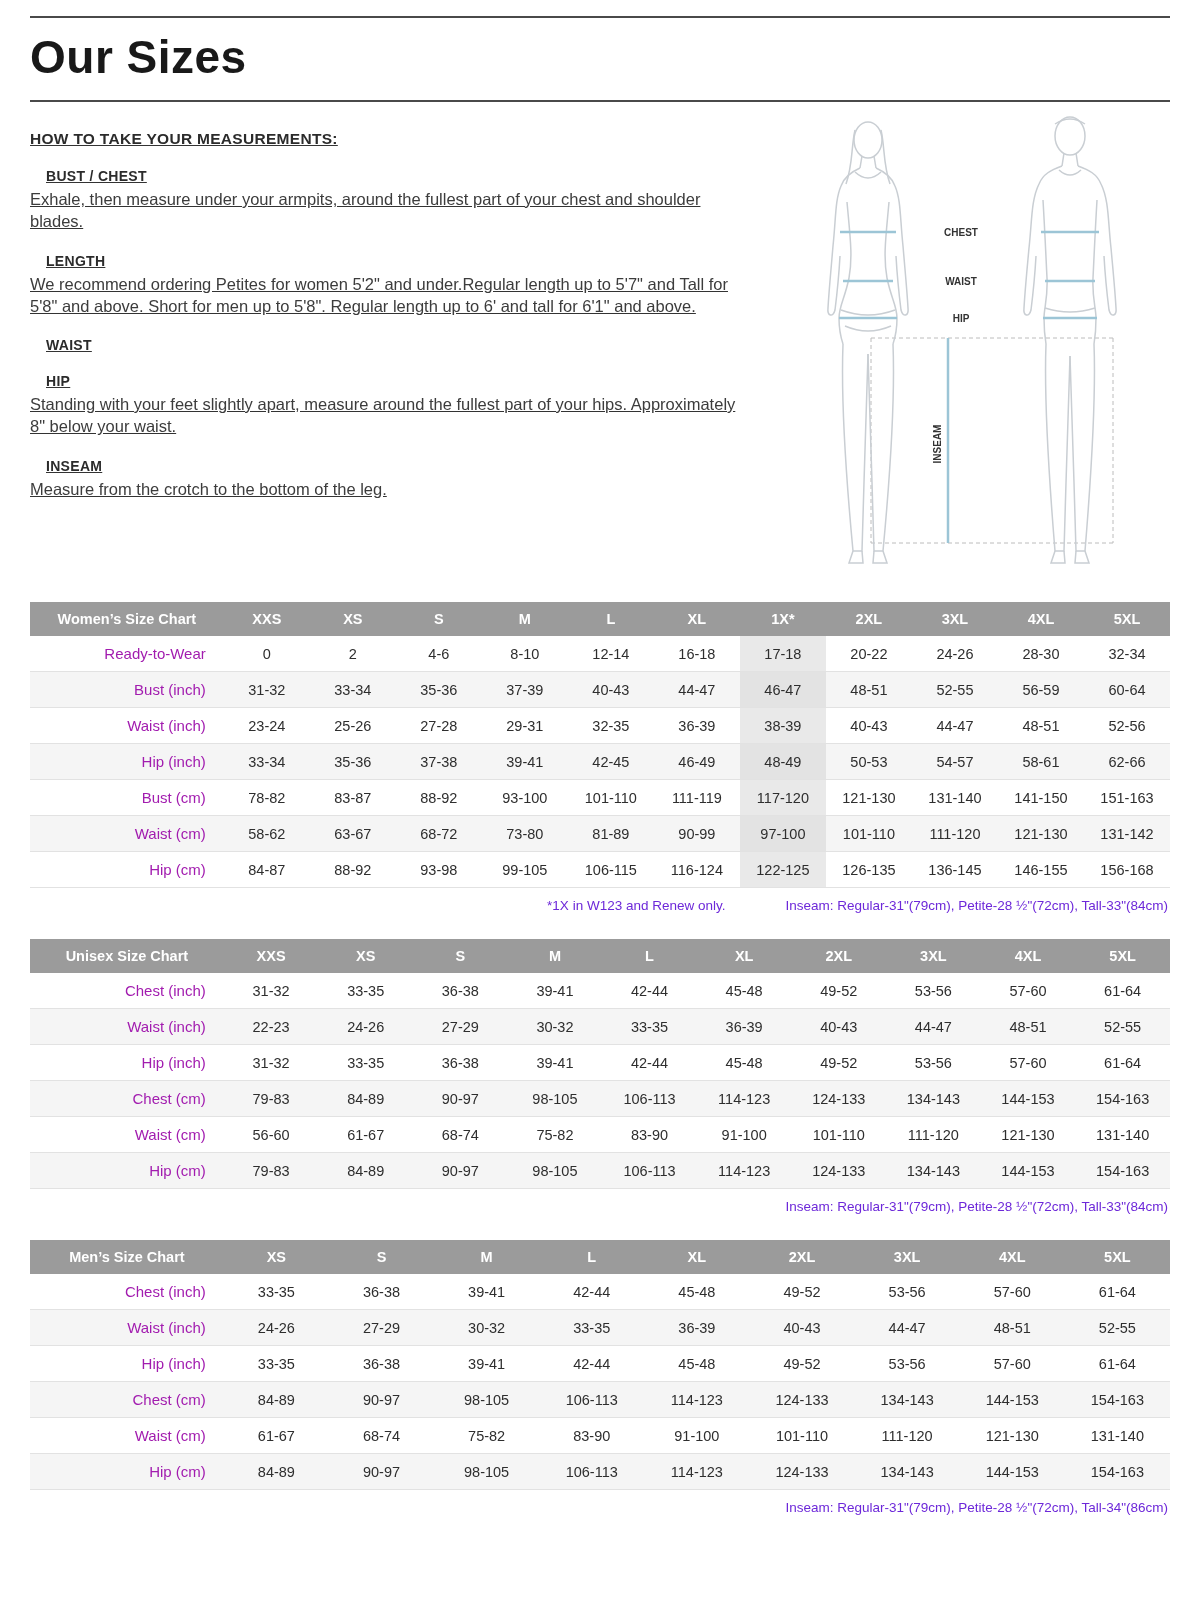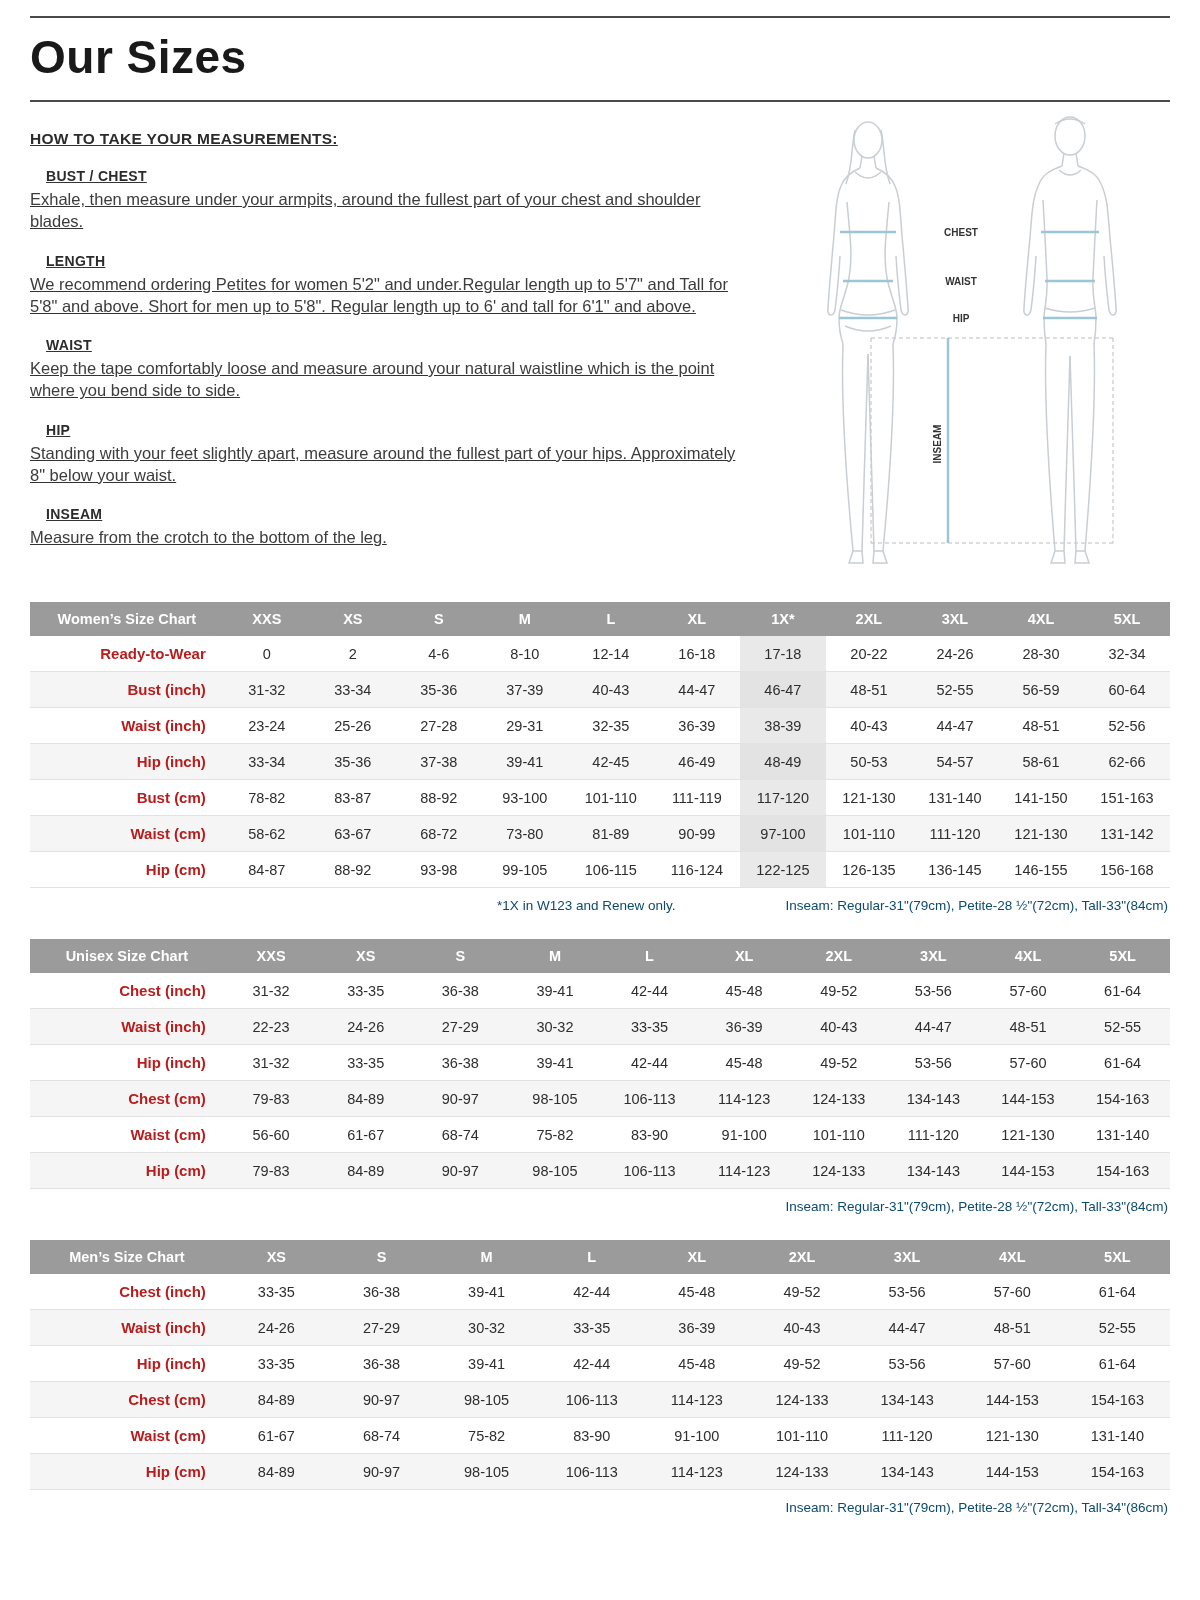--- a/index.html
+++ b/index.html
@@ -36,31 +36,31 @@
     width:100%; border-collapse:collapse; table-layout:fixed;
   }
   table.size-table thead th {
     background:#9b9b9b; color:#fff; font-weight:700; font-size:14.5px;
     padding:9px 3px; text-align:center;
   }
   table.size-table th.tlabel { width:17%; }
   table.size-table tbody tr { border-bottom:1px solid #e2e2e2; }
   table.size-table tbody tr:nth-child(even) { background:#f5f5f5; }
   table.size-table tbody th.rlabel {
-    text-align:right; padding:9px 18px 9px 4px; font-size:15px; font-weight:700; color:#b91c1c;
+    text-align:right; padding:9px 18px 9px 4px; font-size:15px; font-weight:400; color:#a21caf;
   }
   table.size-table tbody td {
     text-align:center; font-size:14.5px; color:#2e2e2e; padding:9px 2px;
   }
   table.size-table tbody td.hl { background:#e9e9e9; }
   table.size-table tbody tr:nth-child(even) td.hl { background:#e3e3e3; }
 
   .footnotes {
-    display:flex; justify-content:flex-end; align-items:baseline; gap:110px;
-    margin:10px 2px 4px 0; font-size:13.5px; color:#0c4a6e;
+    display:flex; justify-content:flex-end; align-items:baseline; gap:60px;
+    margin:10px 2px 4px 0; font-size:13.5px; color:#6d28d9;
   }
   .footnotes .fn-bold { font-weight:400; }
   svg text { font-family:"Liberation Sans","DejaVu Sans",sans-serif; }
 </style>
 </head>
 <body>
 
 <div class="page">
 
   <hr class="rule top">
@@ -71,21 +71,20 @@
     <div class="instructions">
       <h2>HOW TO TAKE YOUR MEASUREMENTS:</h2>
 
       <h3>BUST / CHEST</h3>
       <p>Exhale, then measure under your armpits, around the fullest part of your chest and shoulder blades.</p>
 
       <h3>LENGTH</h3>
       <p>We recommend ordering Petites for women 5'2" and under.Regular length up to 5'7" and Tall for 5'8" and above. Short for men up to 5'8". Regular length up to 6' and tall for 6'1" and above.</p>
 
       <h3>WAIST</h3>
-      <p>Keep the tape comfortably loose and measure around your natural waistline which is the point where you bend side to side.</p>
 
       <h3>HIP</h3>
       <p>Standing with your feet slightly apart, measure around the fullest part of your hips. Approximately 8" below your waist.</p>
 
       <h3>INSEAM</h3>
       <p>Measure from the crotch to the bottom of the leg.</p>
     </div>
 
     <div class="diagram">
       <svg width="380" height="470" viewBox="0 0 380 470">

